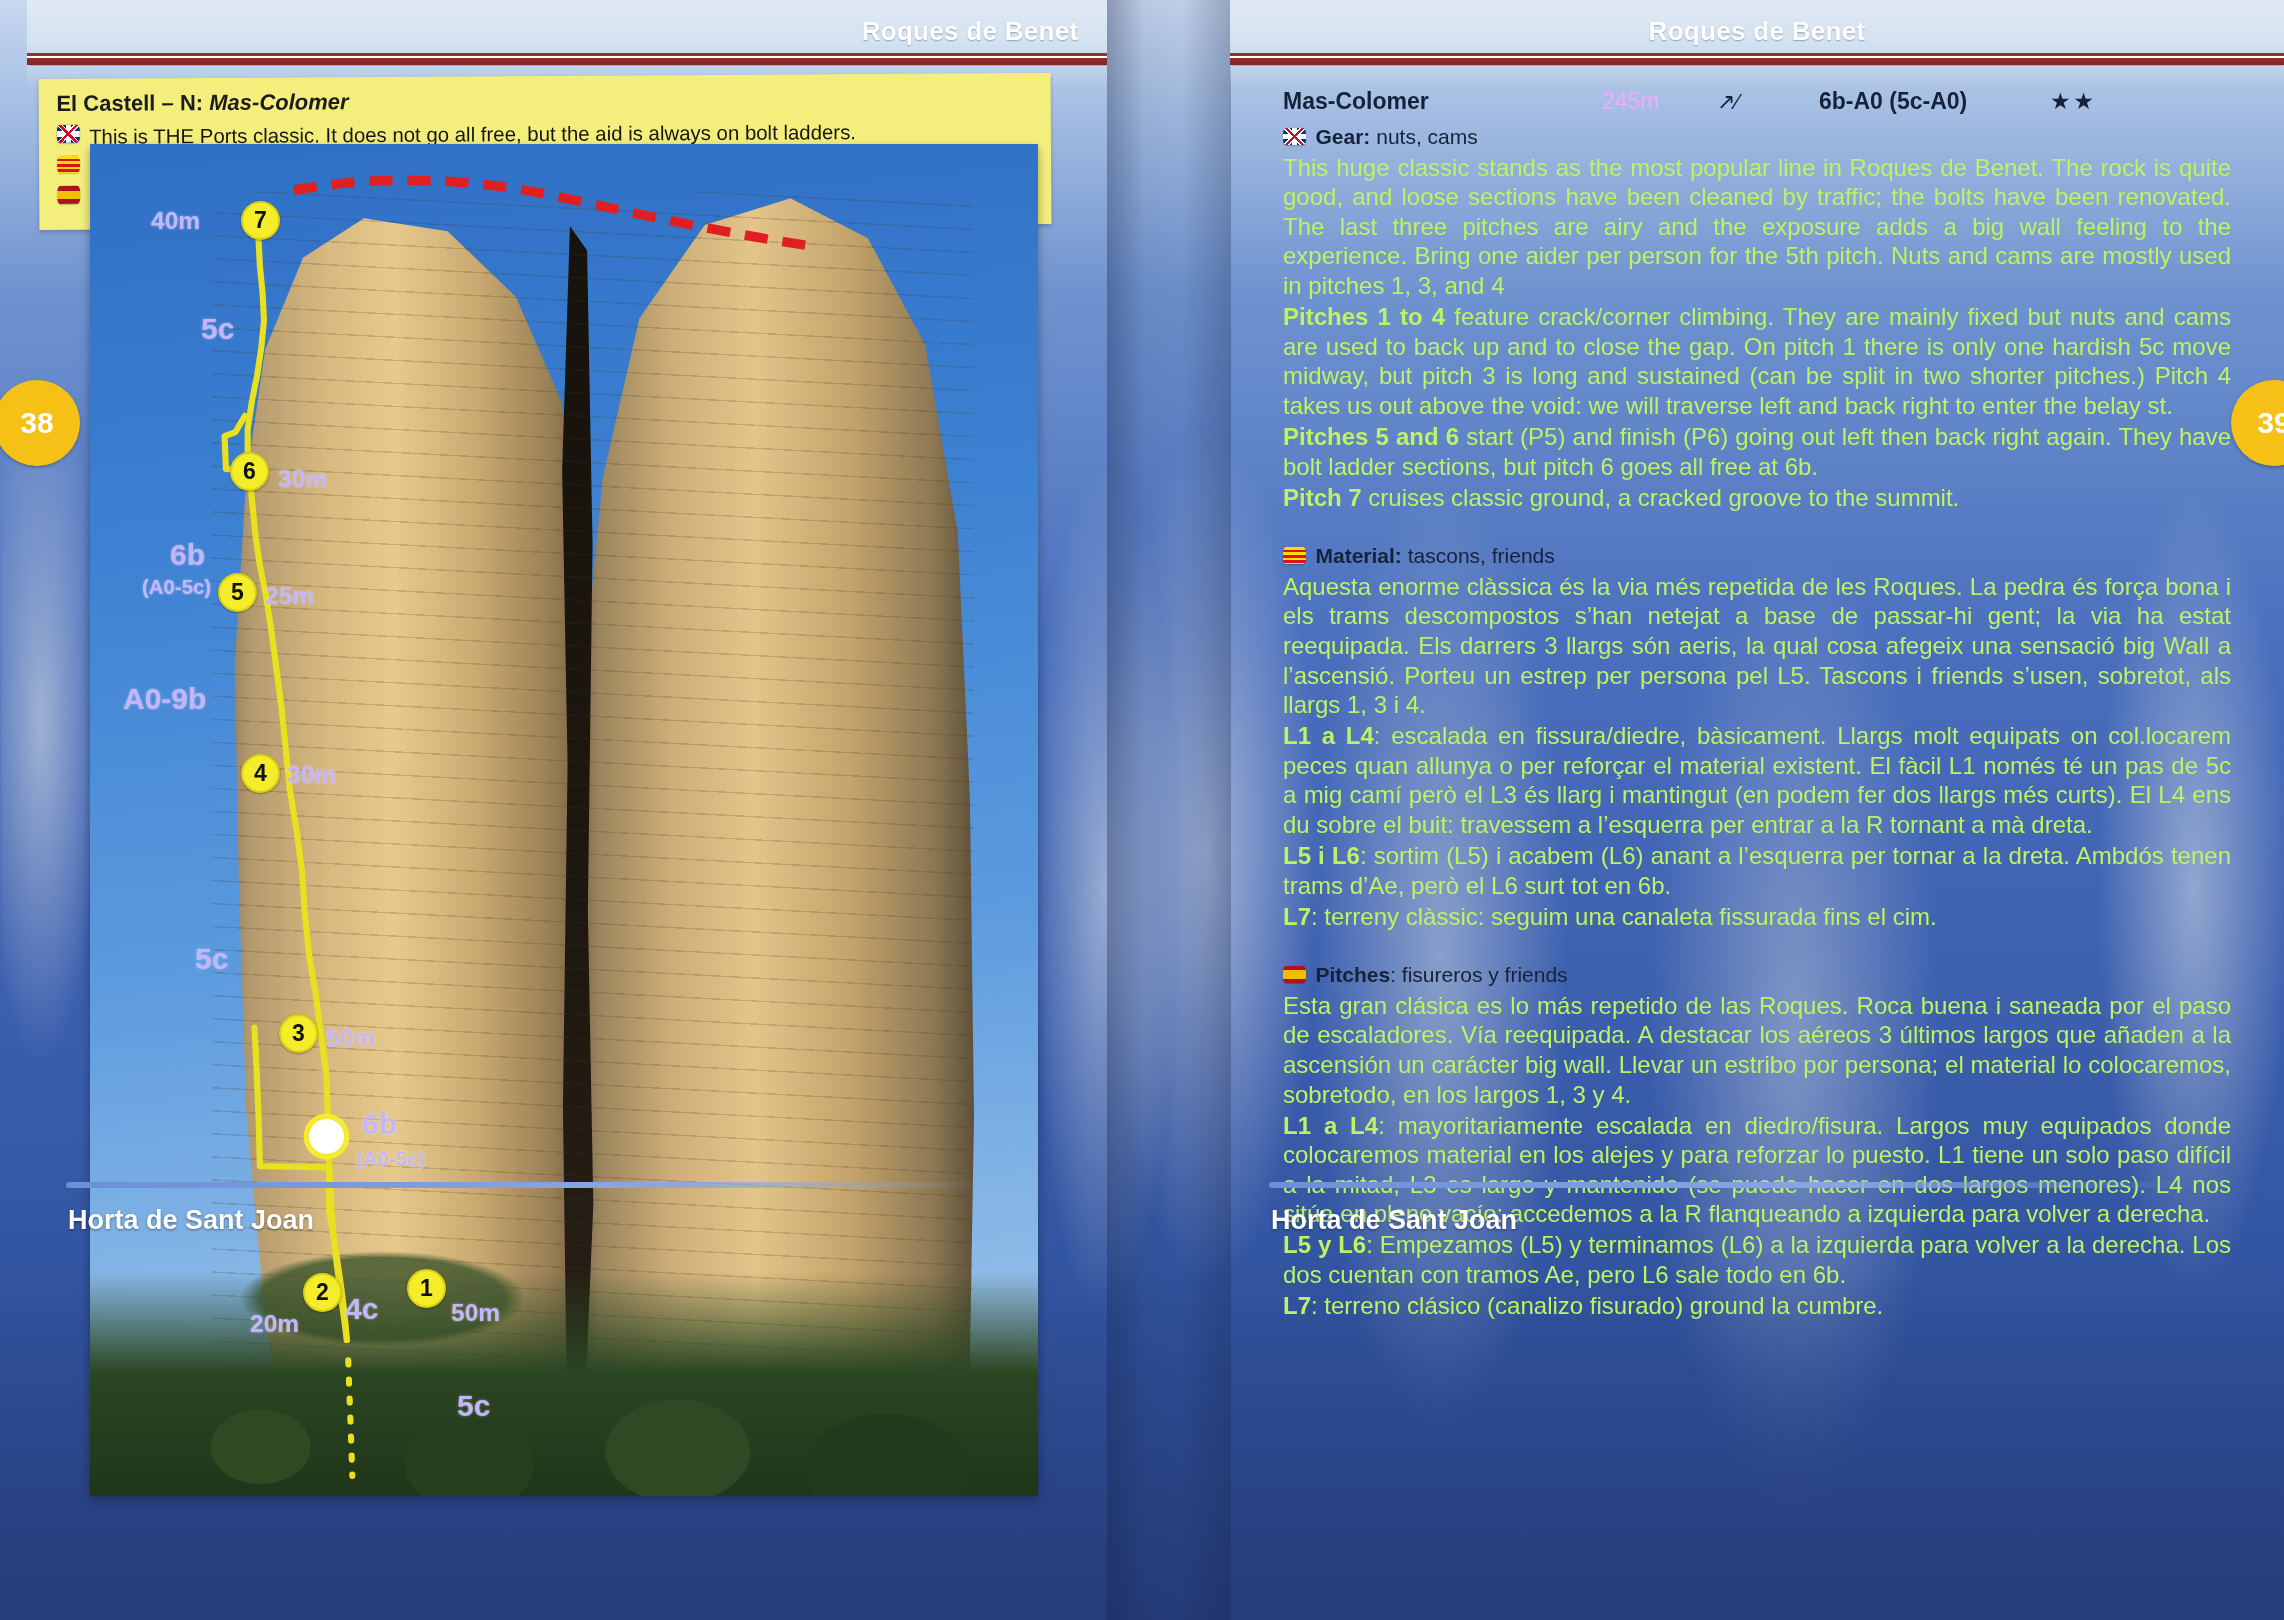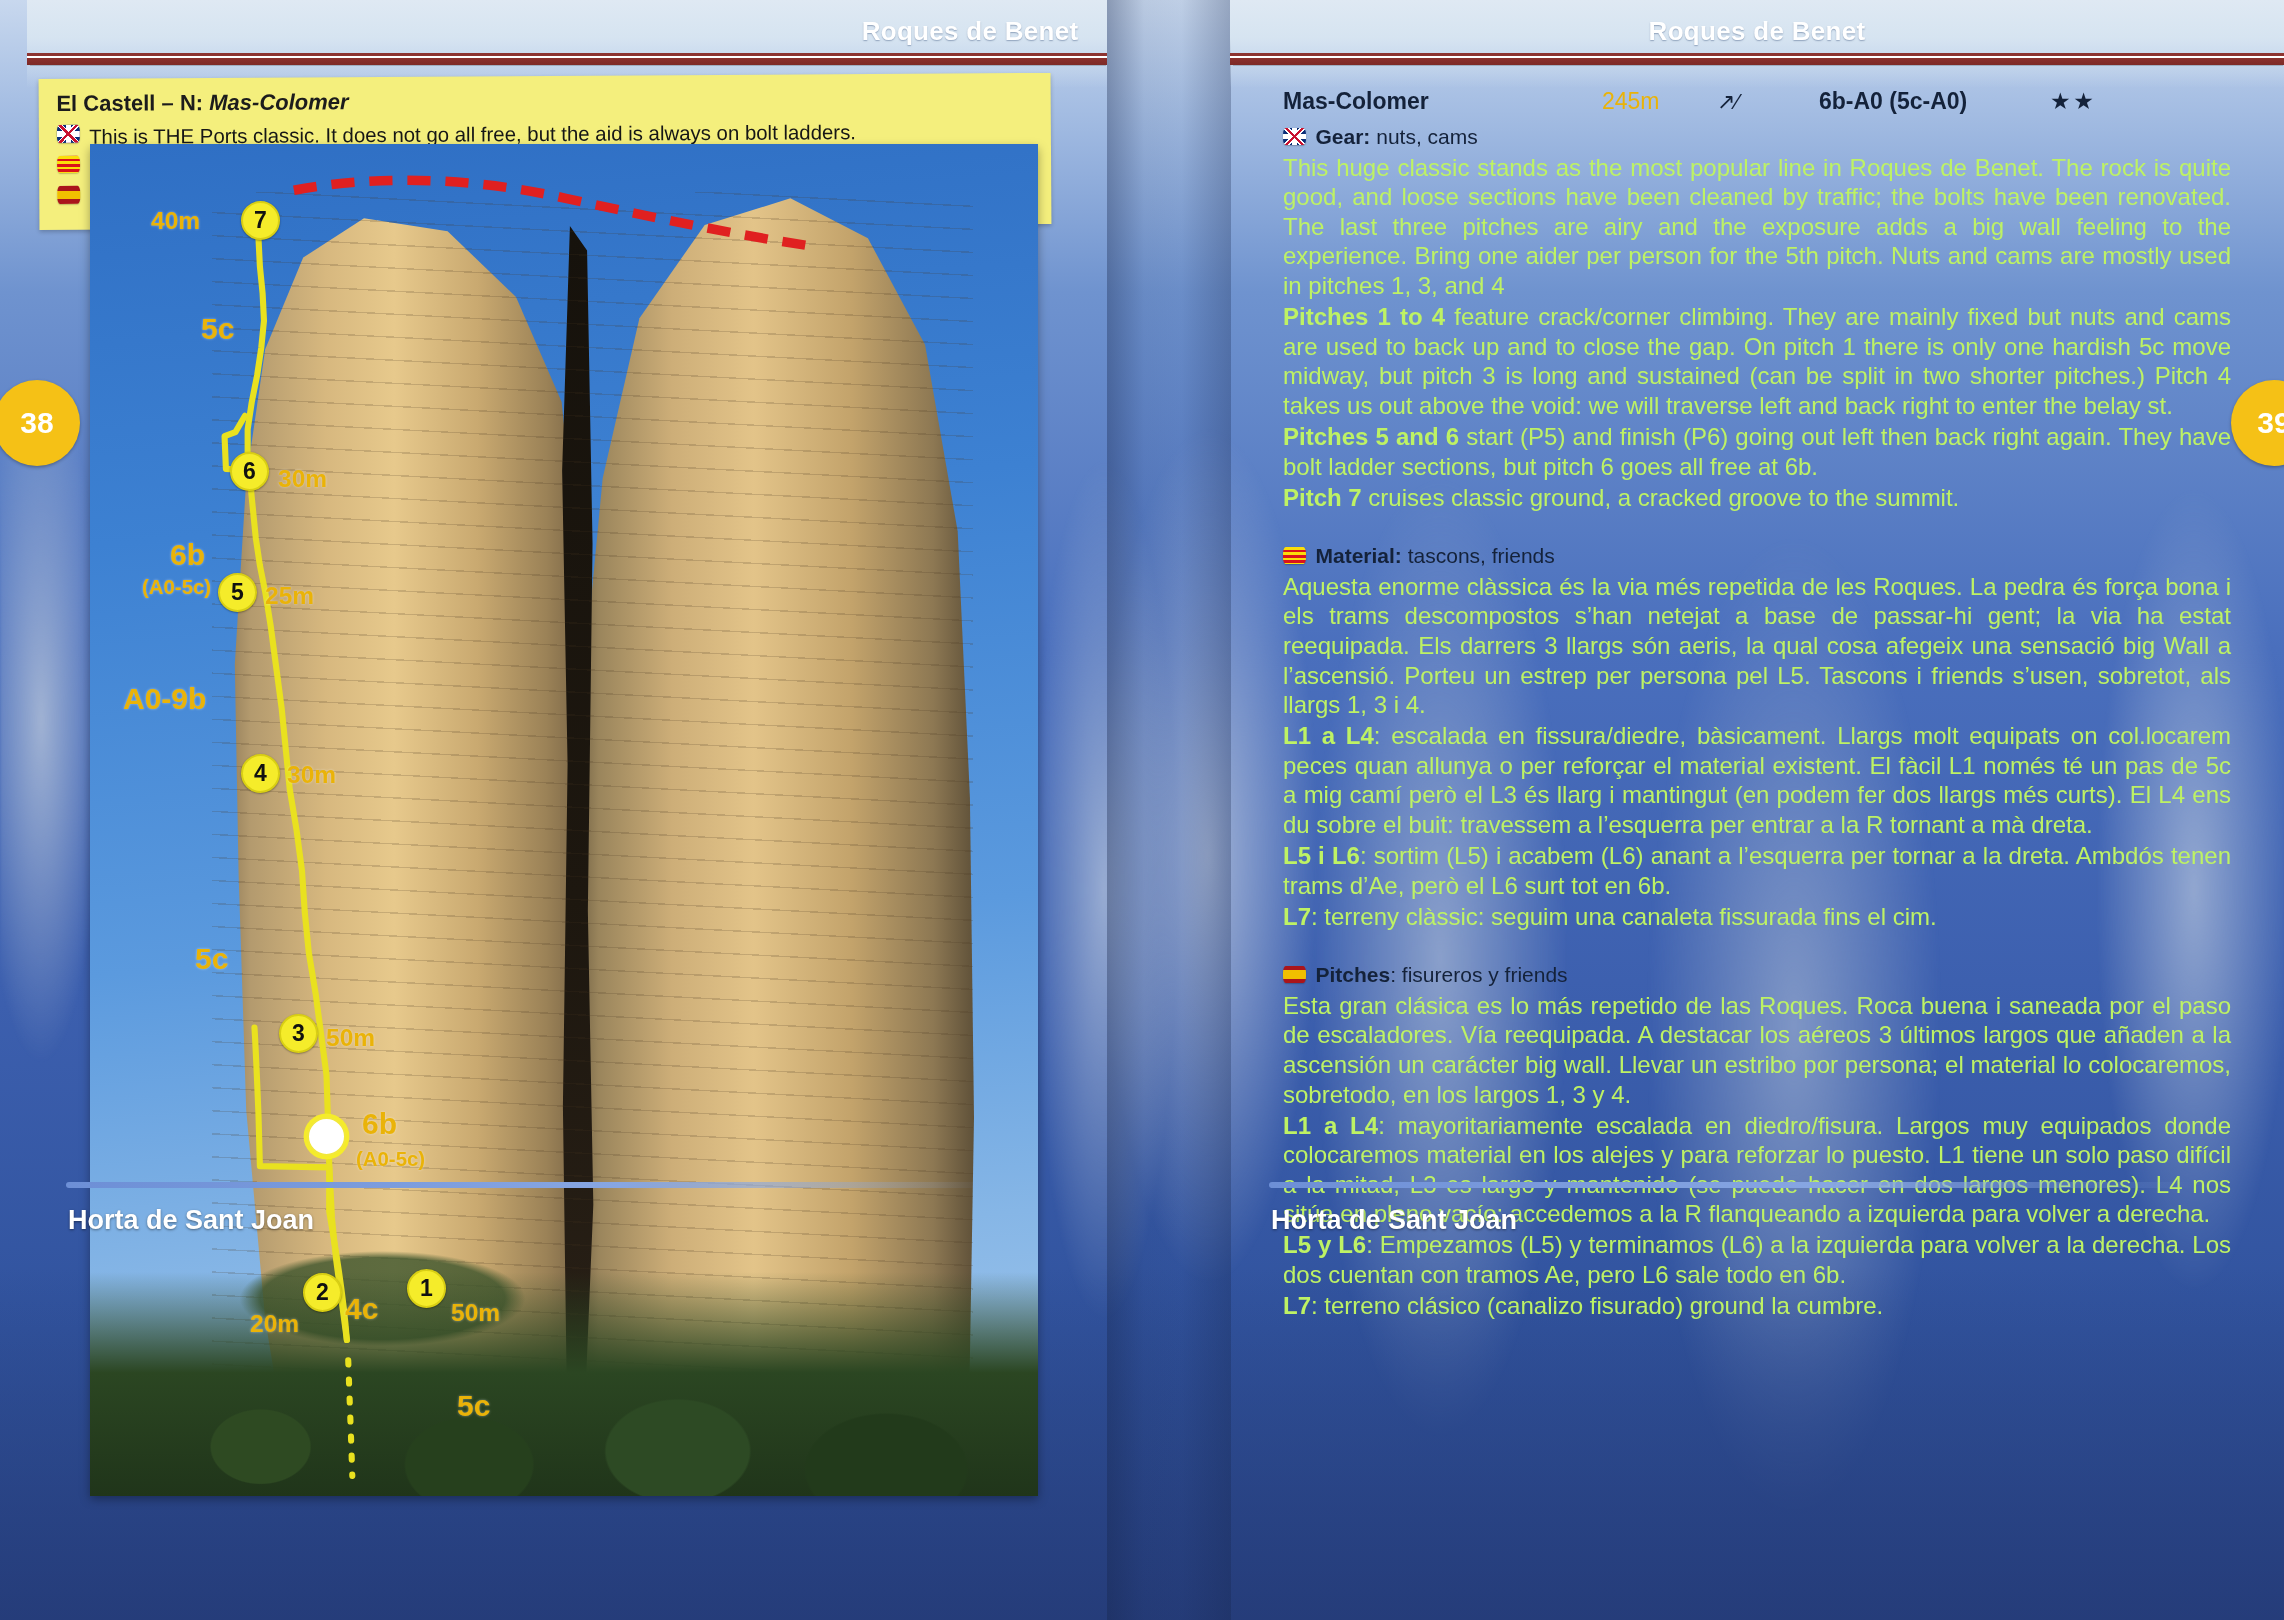--- a/index.html
+++ b/index.html
@@ -103,31 +103,31 @@
      background:radial-gradient(ellipse 204px 68px at 50% 60%, rgba(60,84,44,.8) 0 60%, rgba(60,84,44,0) 70%);}
 
   
   .route-svg{position:absolute;inset:0;}
   
   .belay{position:absolute;width:35px;height:35px;border-radius:50%;
      background:#f5ec2a;border:2px solid #d9cf14;
      display:flex;align-items:center;justify-content:center;
      font-size:23px;font-weight:bold;color:#111;box-shadow:0 0.7px 2px rgba(0,0,0,.4);}
   .belay-white{background:#ffffff;border-color:#f2e83a;box-shadow:0 0 0 3.4px #f5ec2a,0 0.7px 2.7px rgba(0,0,0,.45);}
-  .tlabel{position:absolute;font-weight:bold;color:#eab308;white-space:nowrap;
+  .tlabel{position:absolute;font-weight:bold;color:#c4b5fd;white-space:nowrap;
      text-shadow:0 0 2.7px rgba(255,255,255,.45);}
   .tl-len{font-size:24.5px;}
   .tl-grade{font-size:30px;}
   .tl-sub{font-size:20.4px;}
 
   
   .rcol{position:absolute;left:53px;top:88px;width:948px;}
   .routehead{display:flex;align-items:baseline;margin-bottom:4.1px;}
   .rh-name{font-size:23px;font-weight:bold;color:#14223a;width:319px;}
-  .rh-len{font-size:23px;color:#eab308;width:115px;}
+  .rh-len{font-size:23px;color:#f0abfc;width:115px;}
   .rh-icon{font-size:22px;color:#14223a;width:102px;}
   .rh-grade{font-size:23px;font-weight:bold;color:#14223a;width:231px;}
   .rh-stars{font-size:23px;color:#14223a;letter-spacing:2.7px;}
 
   .langhead{display:flex;align-items:center;gap:9.5px;margin:9.5px 0 4.1px;}
   .langhead .lh-text{font-size:21px;color:#14223a;}
   .langhead .lh-text b{font-weight:bold;}
   p.body{font-size:24px;line-height:1.235;color:#bef264;margin:0 0 1.4px 0;text-align:justify;}
   p.body b{font-weight:bold;}
   .sp{height:20.4px;}

